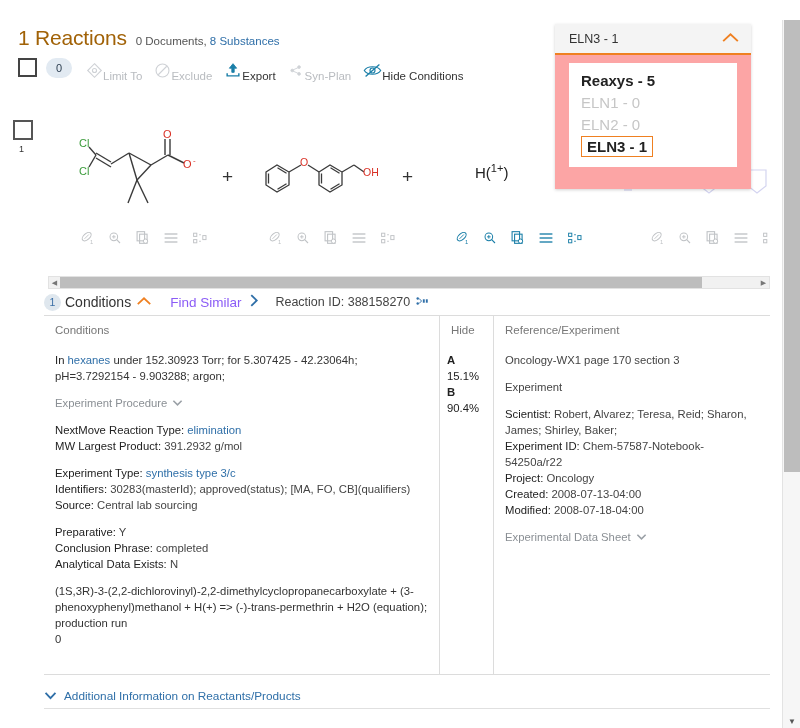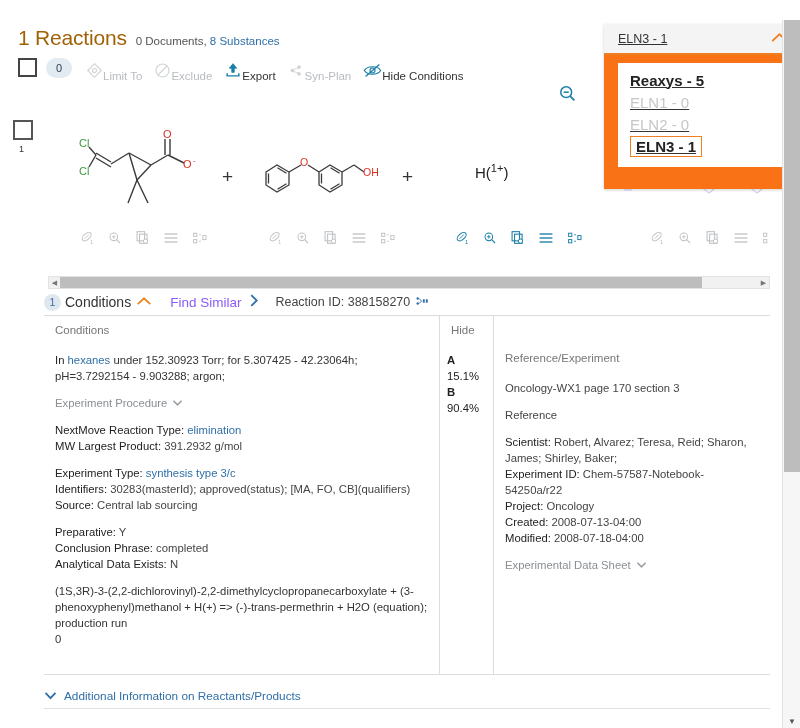--- a/index.html
+++ b/index.html
@@ -65,41 +65,41 @@
   .cond-lbl { font-size:14px; color:#333; margin-right:5px; }
   .chev-up { margin-right:18px; }
   .findsim { font-size:13.5px; color:#8b5cf6; margin-right:8px; }
   .rxnid { font-size:12.5px; color:#444; margin-left:16px; }
 
   
   .tbl { position:absolute; left:44px; top:315px; width:726px; height:360px;
          border-top:1px solid #dcdcdc; border-bottom:1px solid #dcdcdc; display:flex; }
   .col-cond { width:396px; border-right:1px solid #dcdcdc; }
   .col-yield { width:54px; border-right:1px solid #dcdcdc; }
-  .col-ref { flex:1;margin-top:28px; }
+  .col-ref { flex:1; }
   .colhead { height:28px; display:flex; align-items:center; padding-left:11px;
              font-size:11.5px; color:#777; }
   .colbody { padding:8px 11px 0 11px; font-size:11.3px; line-height:16px; color:#333; }
 
   .lnk { color:#2f6fa8; }
   .b { font-weight:normal; color:#222; }
   .v { color:#444; }
   .sp { height:11px; }
   .discl { color:#8a8f94; font-size:11.3px; display:inline-flex; align-items:center; gap:5px; }
   .yield-line { font-size:11.3px; color:#222; line-height:16px; }
   .yield-line b { font-weight:bold; }
 
   
   .footer { position:absolute; left:44px; top:683px; width:726px; height:26px;
             display:flex; align-items:center; gap:7px; border-bottom:1px solid #e0e0e0;}
   .footer .lab { font-size:11.8px; color:#2f6fa8; }
 
   
-  .ddwrap { position:absolute; left:604px; top:24px; width:196px; height:165px;
-            background:#f97316; box-shadow:0 1px 3px rgba(0,0,0,.18);text-decoration:underline; }
+  .ddwrap { position:absolute; left:555px; top:24px; width:196px; height:165px;
+            background:#fca5a5; box-shadow:0 1px 3px rgba(0,0,0,.18); }
   .dd-head { height:31px; border-bottom:2px solid #ef8021; display:flex; align-items:center;
              justify-content:space-between; padding:0 11px 0 14px; background:#f4f4f4; }
   .dd-head .t { font-size:12.5px; color:#333; }
   .dd-list { background:#fff; margin:8px 14px 0 14px; padding:6px 0 10px 0; }
   .dd-item { height:22px; display:flex; align-items:center; padding-left:12px; font-size:15px; }
   .dd-item.on { color:#222; font-weight:bold; }
   .dd-item.off { color:#c6c6c6; }
   .dd-item.sel { color:#222; font-weight:bold; }
   .dd-item.sel span { border:1px solid #ef8021; padding:1px 5px; }
 
@@ -483,21 +483,21 @@
           <span>90.4%</span>
         </div>
       </div>
     </div>
 
     <div class="col-ref">
       <div class="colhead">Reference/Experiment</div>
       <div class="colbody">
         <div class="v">Oncology-WX1 page 170 section 3</div>
         <div class="sp"></div>
-        <div class="v">Reference</div>
+        <div class="v">Experiment</div>
         <div class="sp"></div>
         <div><span class="b">Scientist:</span>
           <span class="v">Robert, Alvarez; Teresa, Reid; Sharon, James; Shirley, Baker;</span></div>
         <div><span class="b">Experiment ID:</span>
           <span class="v">Chem-57587-Notebook-54250a/r22</span></div>
         <div><span class="b">Project:</span>
           <span class="v">Oncology</span></div>
         <div><span class="b">Created:</span>
           <span class="v">2008-07-13-04:00</span></div>
         <div><span class="b">Modified:</span>

